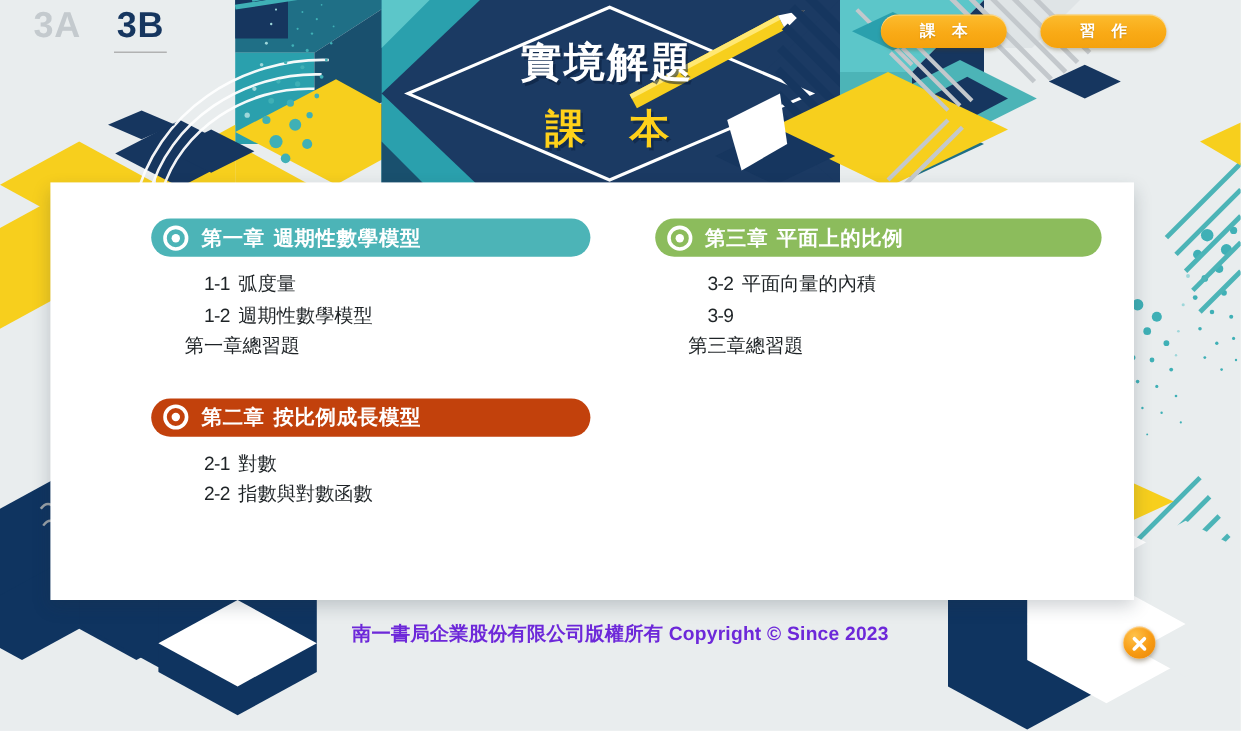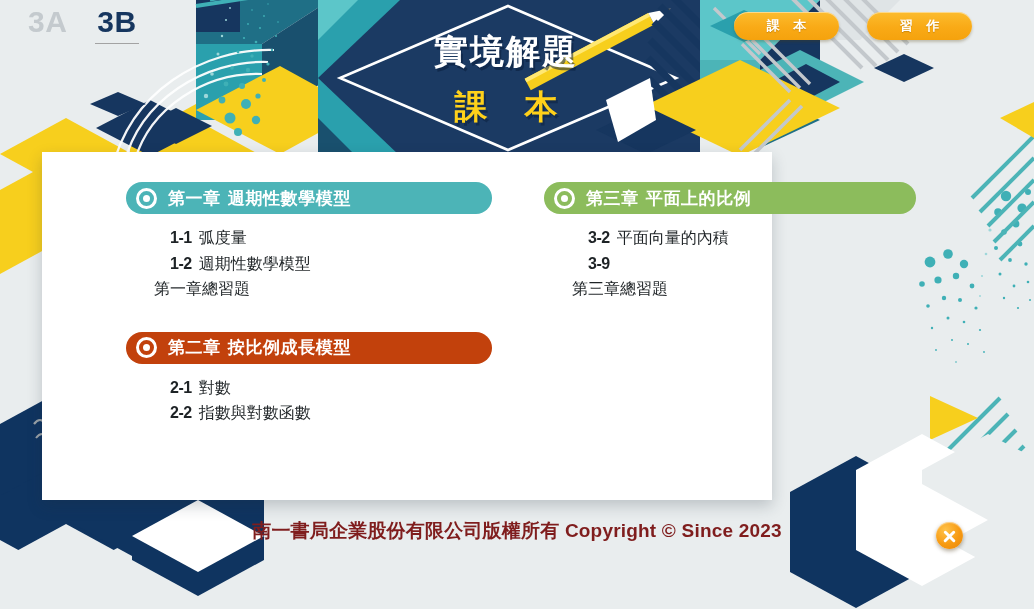--- a/index.html
+++ b/index.html
@@ -72,21 +72,21 @@
     font-size: 33px; font-weight: bold;
     color: #ffd11a;
     letter-spacing: 14px; text-indent: 14px;
     margin-top: 10px;
     text-shadow: 2px 3px 0 rgba(10,30,60,0.5);
   }
   
   .card {
     position: absolute;
     left: 42px; top: 152px;
-    width: 730px; height: 348px;
+    width: 903px; height: 348px;
     background: #ffffff;
     box-shadow: 0 6px 14px rgba(30,45,60,0.22);
     z-index: 35;
     display: flex;
   }
   .col {
     padding-top: 30px;
     flex: 0 0 50%;
   }
   .col-left { padding-left: 84px; }
@@ -127,32 +127,32 @@
   .items { margin-top: 11px; padding-left: 44px; }
   .item {
     font-size: 16px;
     color: #1e2326;
     line-height: 25.5px;
     white-space: nowrap;
     cursor: pointer;
     display: flex;
   }
   .item .num {
-    font-weight: bold;
+    font-weight: normal;
     letter-spacing: -0.5px;
     margin-right: 7px;
   }
   .item.plain { padding-left: 0; margin-left: -16px; }
   
   .footer {
     position: absolute;
     left: 0; right: 0; top: 518px;
     text-align: center;
-    font-size: 19px; font-weight: bold;
-    color: #7f1d1d;
+    font-size: 16px; font-weight: bold;
+    color: #6d28d9;
     z-index: 36;
     letter-spacing: 0.2px;
   }
   
   .closebtn {
     position: absolute;
     left: 936px; top: 522px;
     width: 27px; height: 27px;
     border-radius: 50%;
     background: radial-gradient(circle at 35% 30%, #ffc24a 0%, #f79a12 55%, #e8860a 100%);

